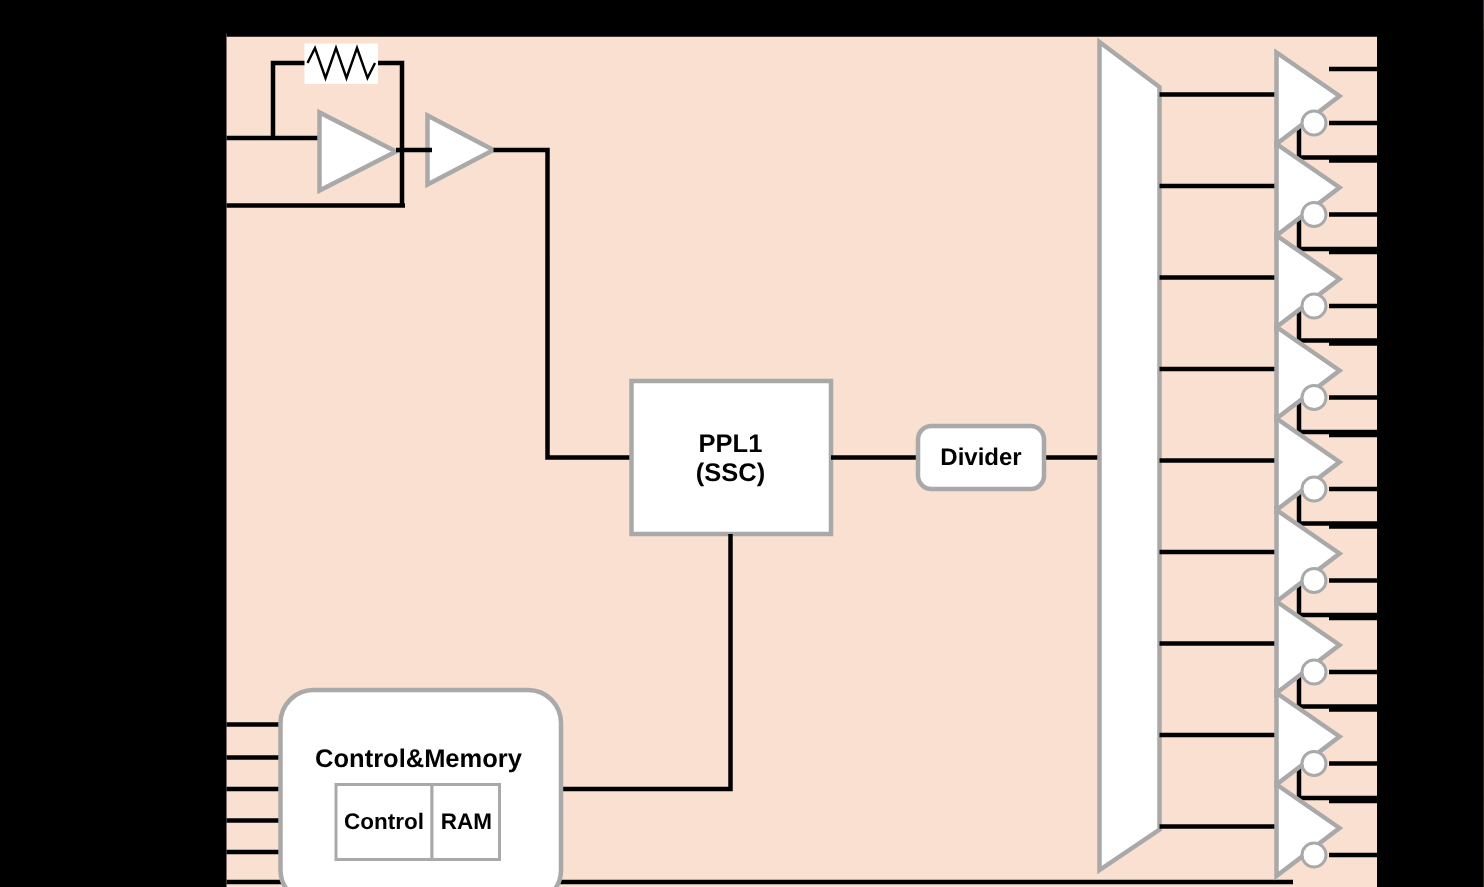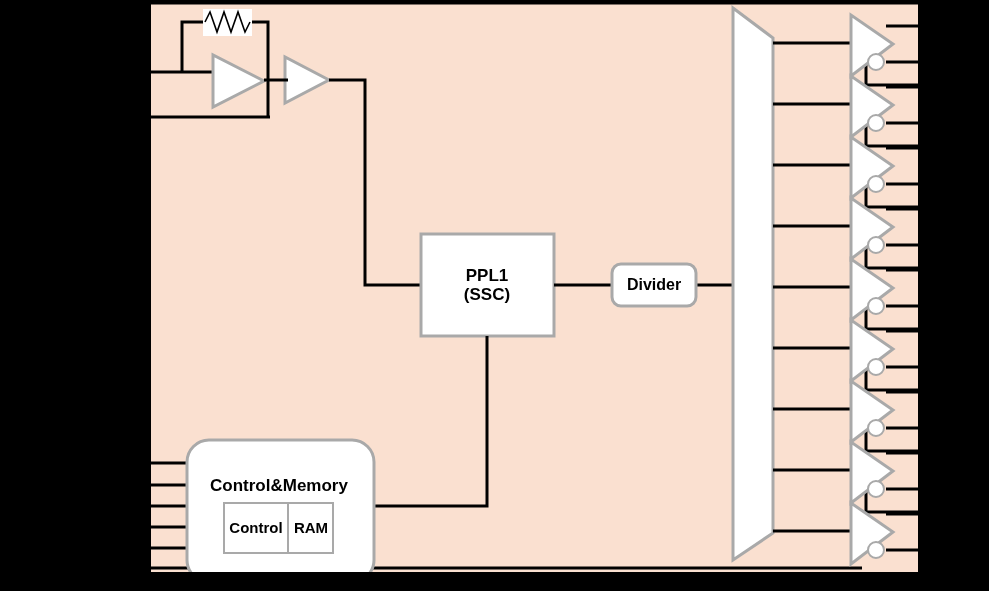--- a/index.html
+++ b/index.html
@@ -7,20 +7,21 @@
     padding: 0;
     background: #000000;
   }
   #canvas {
     position: relative;
     width: 989px;
     height: 572px;
     background: #000000;
     overflow: hidden;
     font-family: "Liberation Sans", sans-serif;
+    margin-top: 20px;
   }
   #diagram-svg {
     position: absolute;
     left: 0;
     top: 0;
     width: 989px;
     height: 591px;
   }
   .blk-label {
     font-family: "Liberation Sans", sans-serif;

